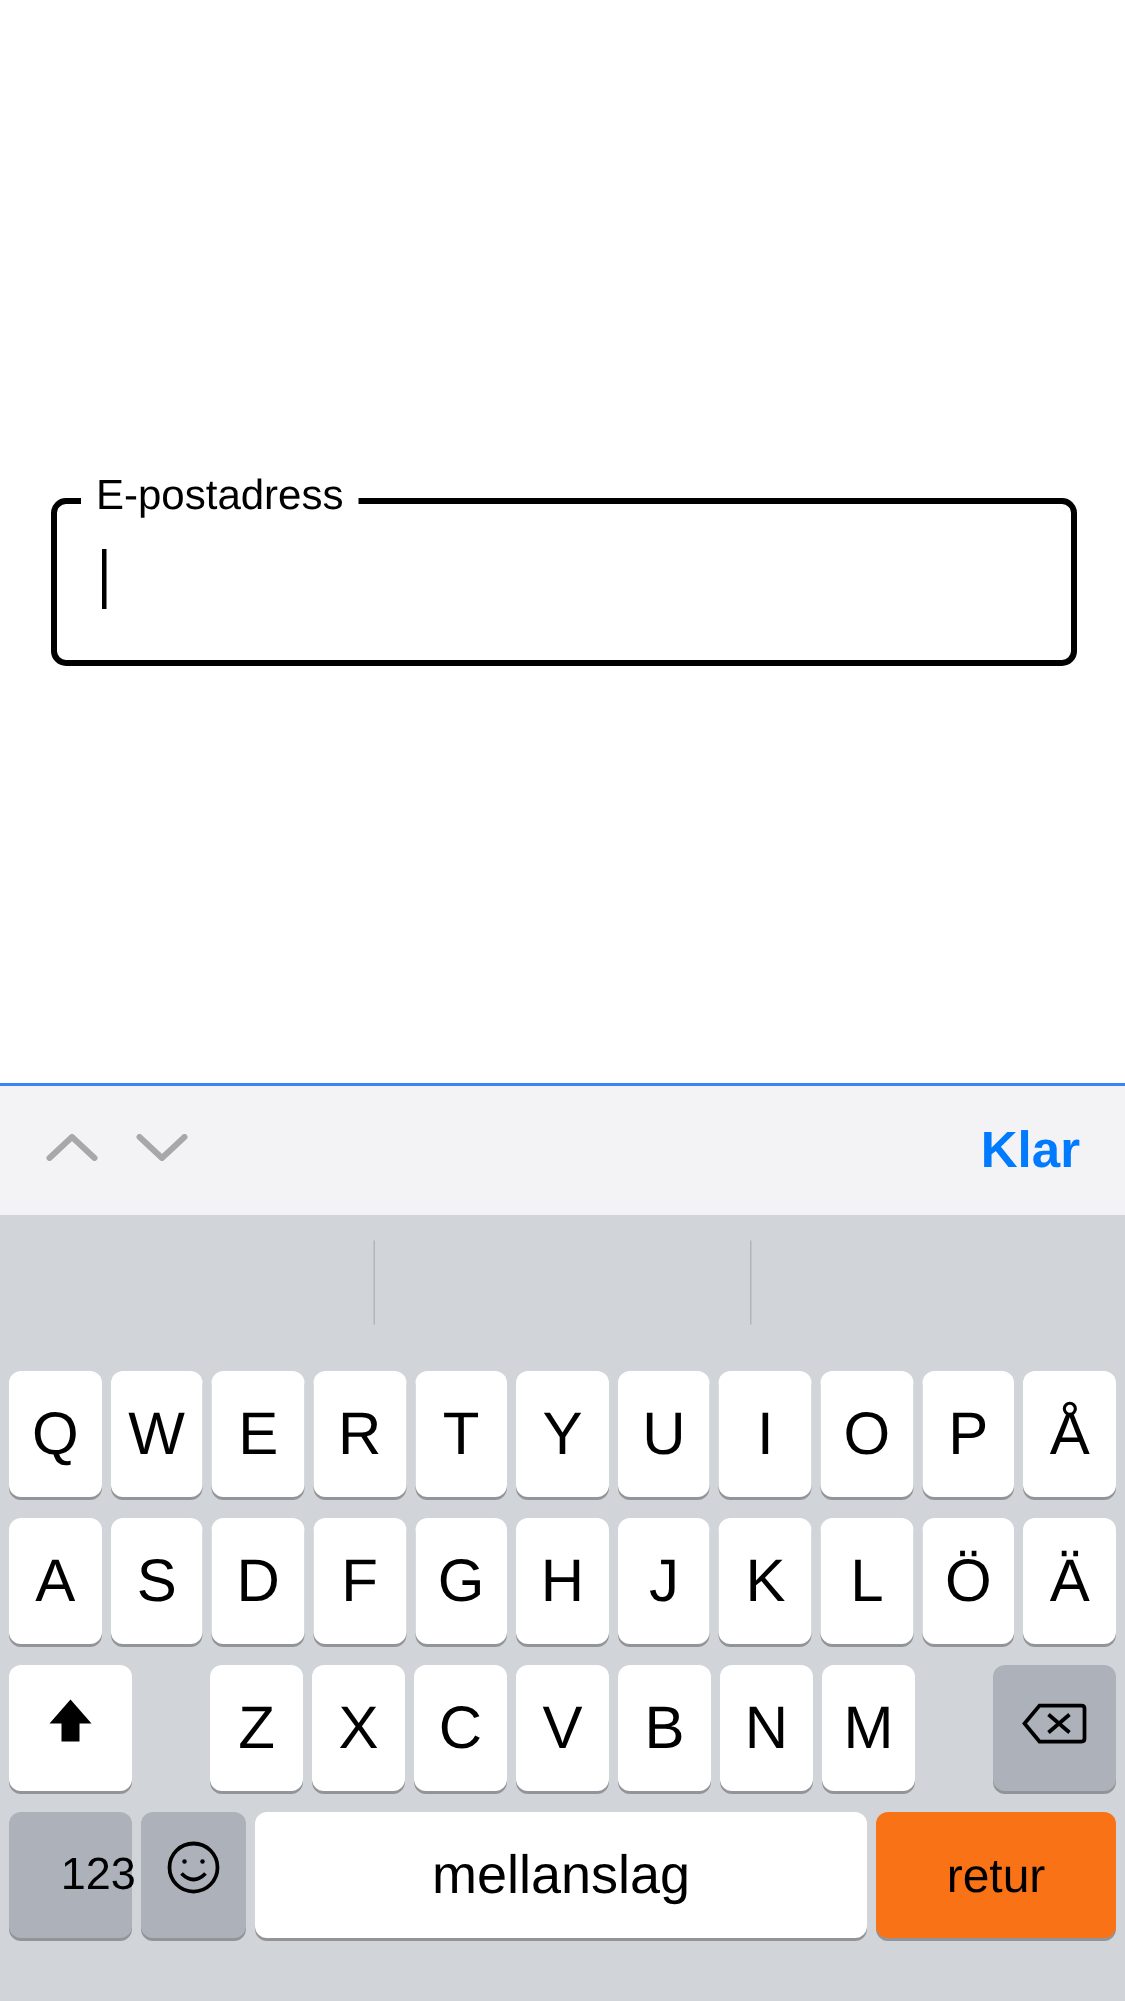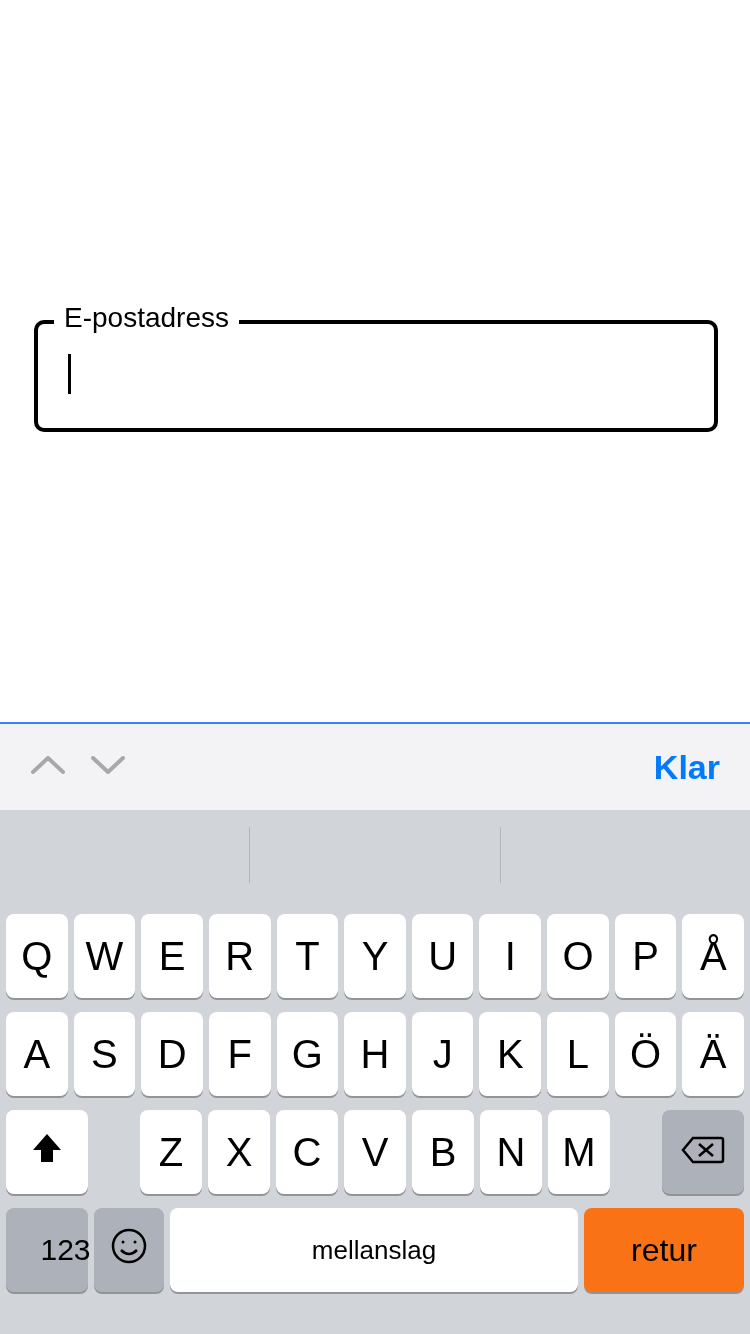--- a/index.html
+++ b/index.html
@@ -1,20 +1,20 @@
 <!DOCTYPE html>
 <html><head>
 <meta charset="utf-8">
 <style>
   * { margin: 0; padding: 0; box-sizing: border-box; }
   html, body { width: 750px; height: 1334px; font-family: -apple-system, "Helvetica Neue", Arial, sans-serif; background: #fff; overflow: hidden; }
 
   .content { position: absolute; left: 0; top: 0; right: 0; bottom: 610px; }
 
-  .field-wrap { position: absolute; left: 34px; top: 320px; width: 684px; height: 112px; }
+  .field-wrap { position: absolute; left: 34px; top: 332px; width: 684px; height: 112px; }
   .field-box { position: absolute; left: 0; top: 0; width: 100%; height: 100%; border: 4px solid #000; border-radius: 10px; }
   .field-label-wrap { position: absolute; left: 20px; top: -18px; background: #fff; padding: 0 10px; }
   .field-label { font-size: 28px; color: #000; }
   .caret { position: absolute; left: 30px; top: 30px; width: 3px; height: 40px; background: #000; animation: blink 1s step-end infinite; }
   @keyframes blink { 50% { opacity: 0; } }
 
   
   .kbd-accessory { position: absolute; left: 0; right: 0; top: 722px; height: 88px; background: #f3f3f5; border-top: 2px solid #3b82f6; display: flex; align-items: center; }
   .acc-nav { display: flex; align-items: center; gap: 20px; padding-left: 28px; }
   .chev { width: 40px; height: 40px; display: flex; align-items: center; justify-content: center; opacity: 0.3; }
@@ -38,21 +38,21 @@
     display: flex; align-items: center; justify-content: center;
     font-size: 40px; font-weight: 400; color: #000;
     box-shadow: 0 2px 0 rgba(0,0,0,0.3);
   }
   .key.fn { background: #acb1ba; }
   .row4 { padding: 0 6px; display: flex; gap: 6px; margin-top: 14px; }
   .key.wide-shift { width: 82px; flex: none; }
   .key.wide-bs { width: 82px; flex: none; }
   .key.num { width: 82px; flex: none; background: #acb1ba; font-size: 30px; padding-left: 37px; }
   .key.emoji { width: 70px; flex: none; background: #acb1ba; }
-  .key.space { flex: 1; font-size: 26px; }
+  .key.space { flex: 1; font-size: 36px; }
   .key.return { width: 160px; flex: none; background: #f97316; font-size: 32px; }
   .row3 .key:not(.fn) { max-width: 62px; }
   .row3-inner { flex: 1; display: flex; gap: 6px; justify-content: center; }
 
   .shift-icon svg { width: 36px; height: 36px; fill: #000; }
   .bs-icon svg { width: 44px; height: 32px; stroke: #000; stroke-width: 2.5; fill: none; }
   .emoji-icon svg { width: 40px; height: 40px; stroke: #000; stroke-width: 2.5; fill: none; }
 </style>
 </head>
 <body>

